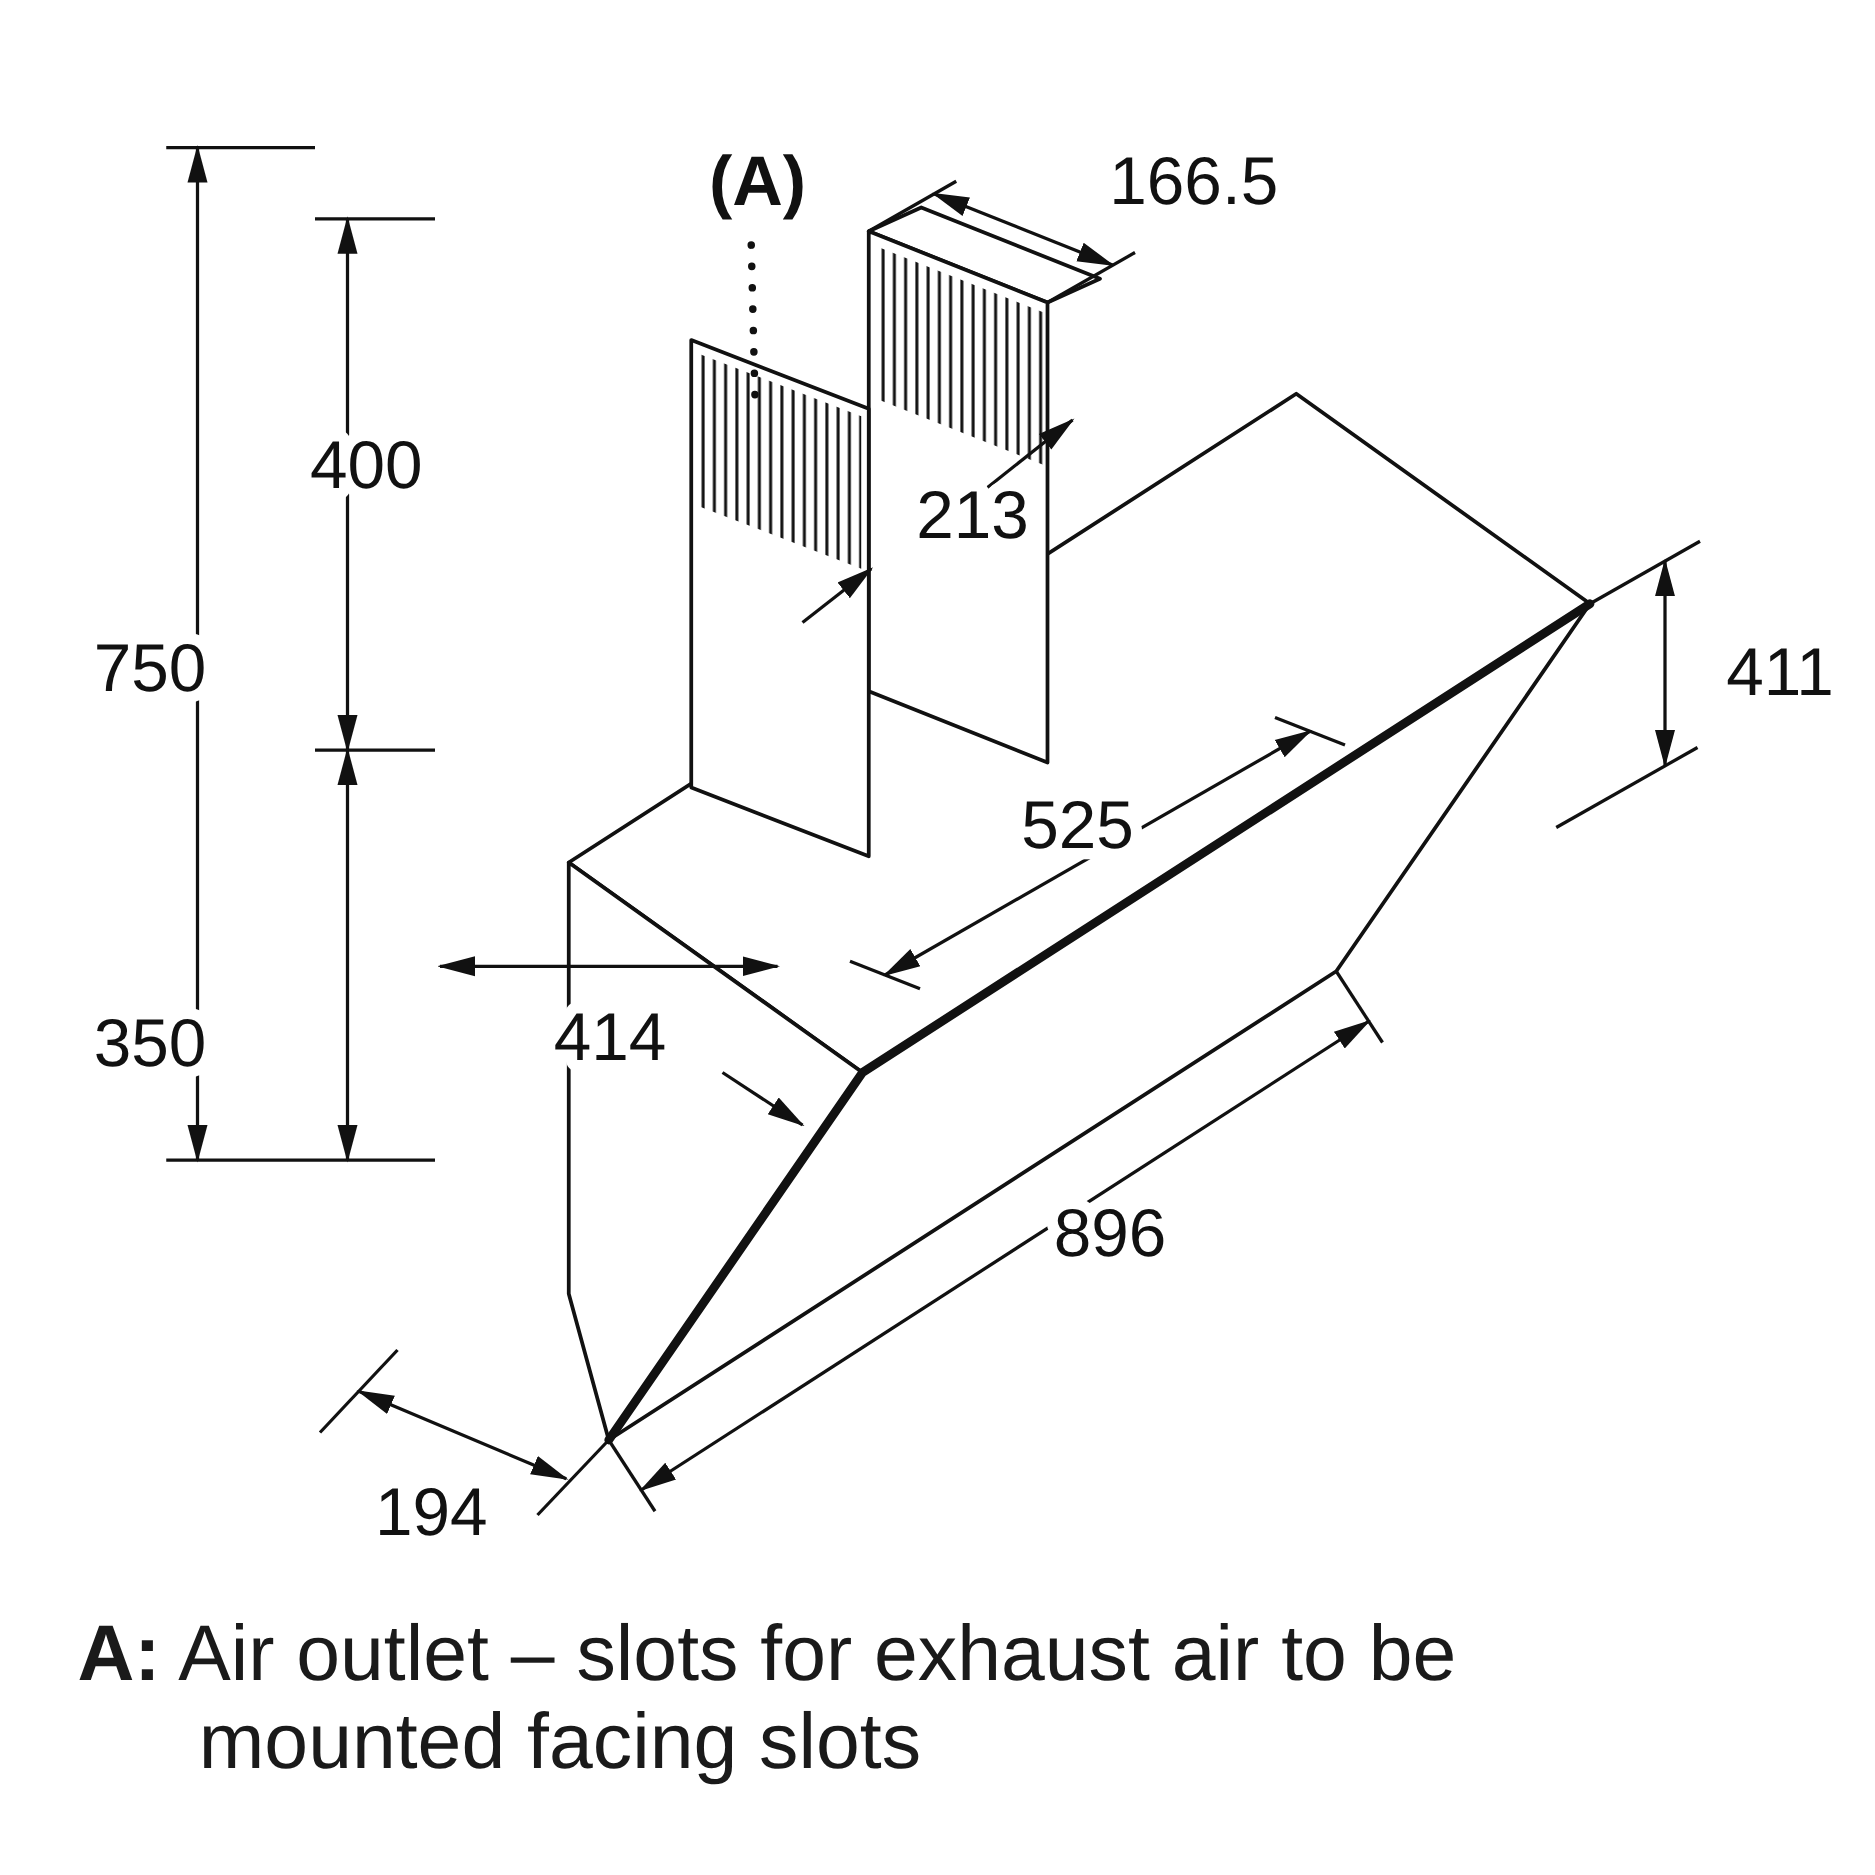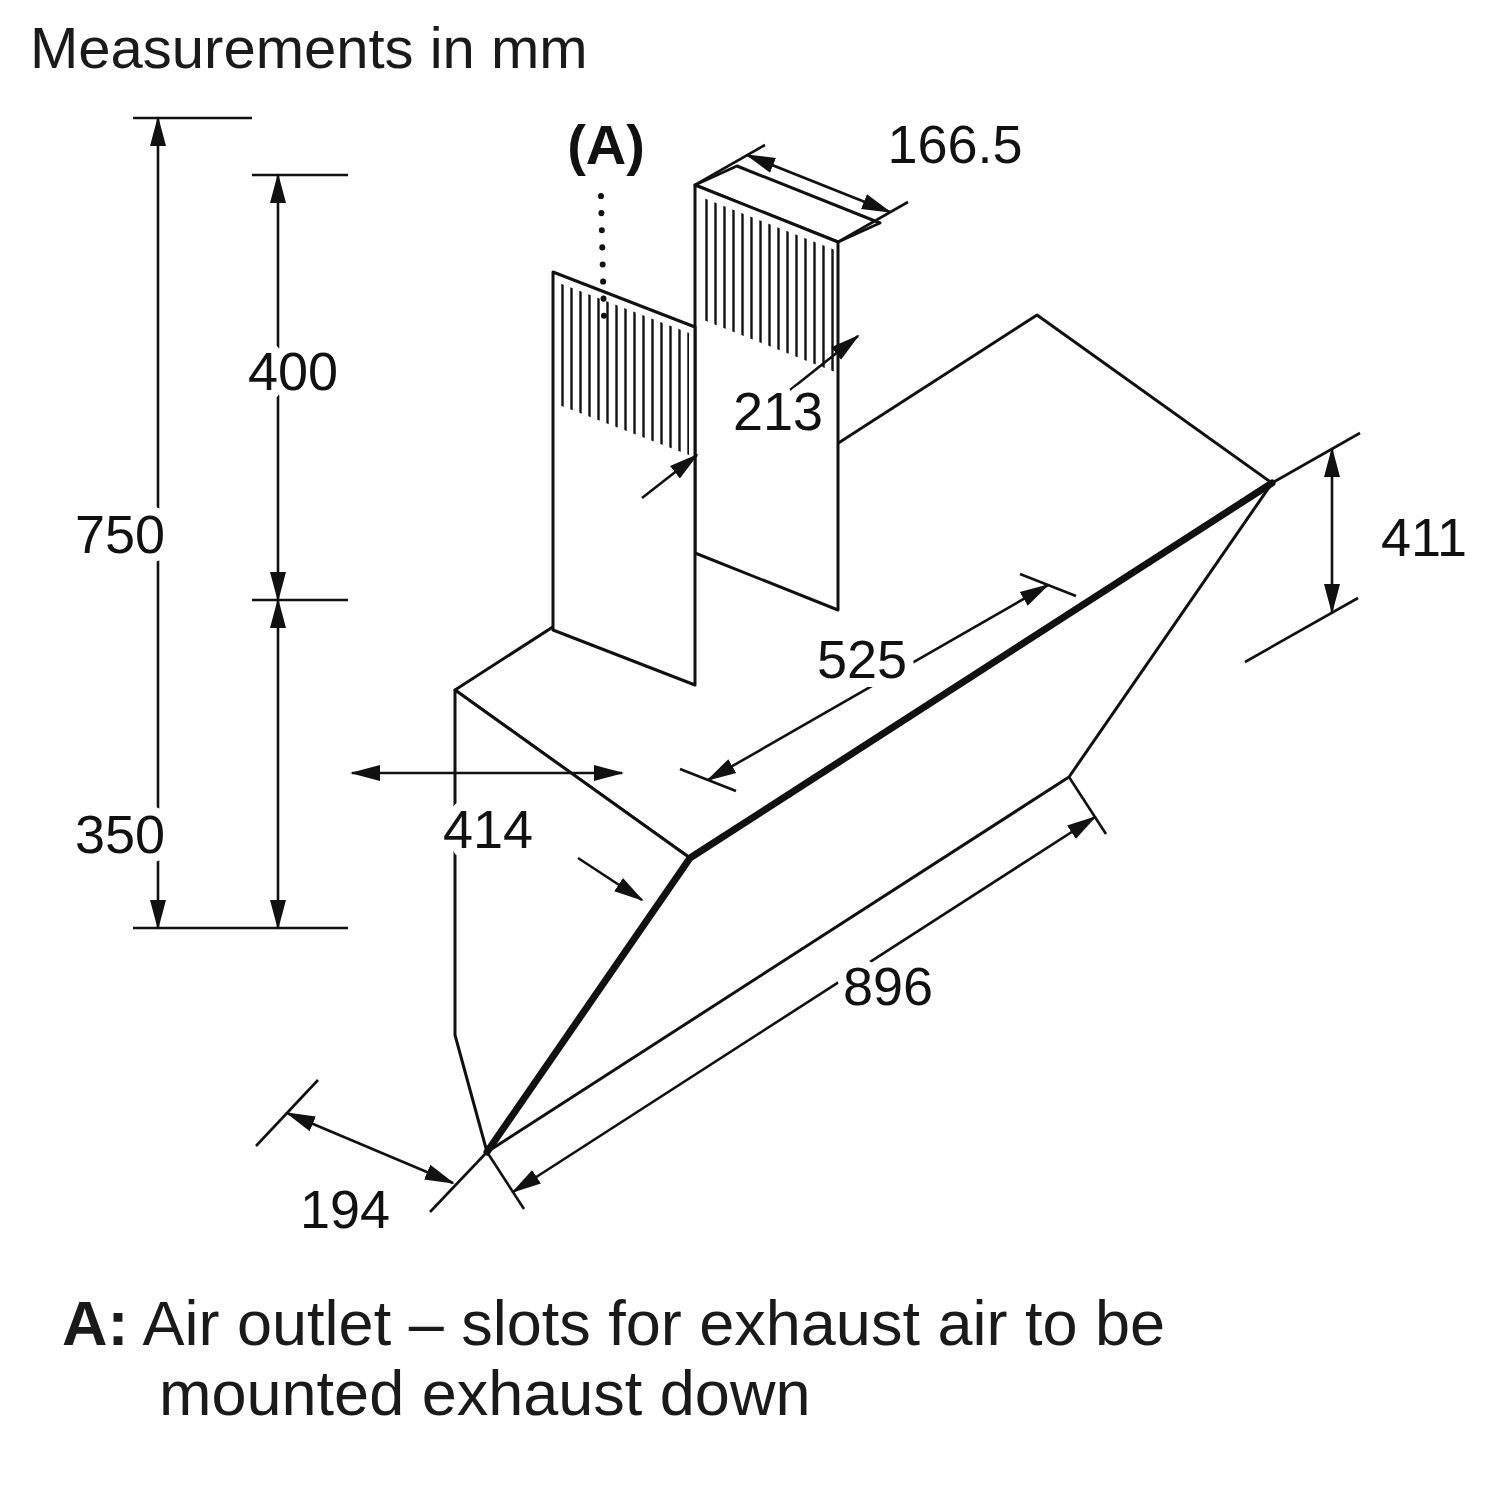--- a/index.html
+++ b/index.html
@@ -23,21 +23,20 @@
   .dim-label{font-size:54px;fill:#111;text-anchor:middle;paint-order:stroke;stroke:#fff;
              stroke-width:18px;stroke-linejoin:round;}
   .marker-label{font-size:56px;font-weight:bold;fill:#111;text-anchor:middle;paint-order:stroke;
                 stroke:#fff;stroke-width:16px;stroke-linejoin:round;}
 </style>
 </head>
 <body>
 
 <div class="canvas">
 
-  <div class="page-title">Measurements in mm</div>
 
   <svg width="1500" height="1500" viewBox="0 0 1500 1500">
     <defs>
       <marker id="arrowhead" viewBox="0 0 30 22" markerWidth="30" markerHeight="22" refX="28" refY="11" orient="auto-start-reverse" markerUnits="userSpaceOnUse">
         <path d="M0,3 L30,11 L0,19 Z" fill="#111"></path>
       </marker>
       <pattern id="hatchp" width="9" height="10" patternUnits="userSpaceOnUse">
         <line x1="4.5" y1="0" x2="4.5" y2="10" stroke="#111" stroke-width="2.4"></line>
       </pattern>
     </defs>
@@ -125,16 +124,16 @@
       <line class="dimline" x1="287" y1="1113" x2="453" y2="1183"></line>
       <text class="dim-label" x="345" y="1228">194</text>
     </g>
 
     <text class="marker-label" x="606" y="164">(A)</text>
   </svg>
 
   <div class="note">
     <span class="prefix">A:</span>
     <span>Air outlet – slots for exhaust air to be</span><br>
-    <span class="indent">mounted exhaust down</span>
+    <span class="indent">mounted facing slots</span>
   </div>
 
 </div>
 
 </body></html>

